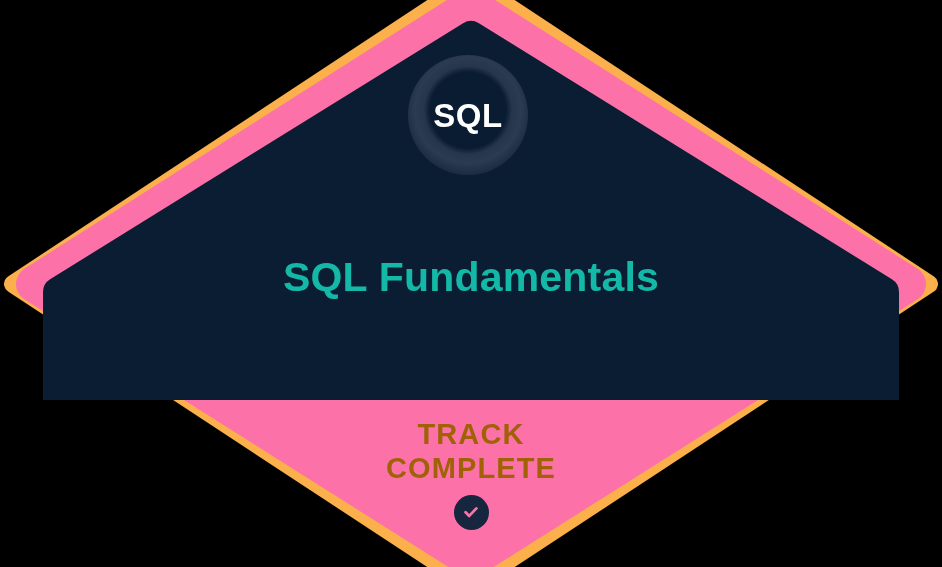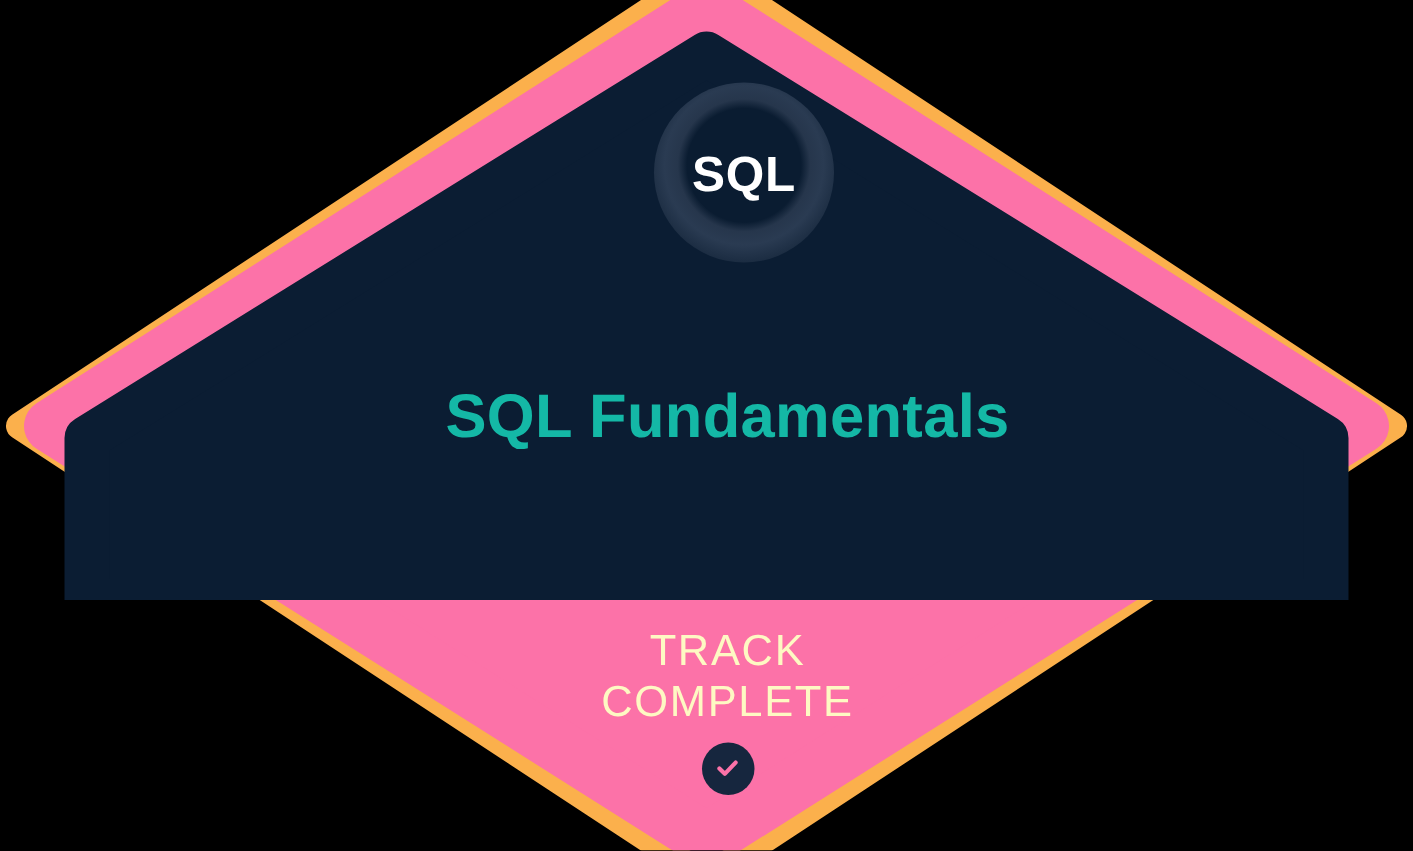--- a/index.html
+++ b/index.html
@@ -21,21 +21,20 @@
     width: 942px;
     height: 567px;
     display: block;
   }
 
   
   .overlay {
     position: absolute;
     inset: 0;
     pointer-events: none;
-    margin-left: 28px;
   }
 
   
   #sql-emblem {
     position: absolute;
     left: 408px;
     top: 55px;
     width: 120px;
     height: 120px;
     border-radius: 50%;
@@ -72,23 +71,23 @@
 
   
   #status-block {
     position: absolute;
     left: 0;
     right: 0;
     top: 418px;
     text-align: center;
   }
   #status-label {
-    color: #fef9c3;
+    color: #a16207;
     font-size: 29px;
-    font-weight: 400;
+    font-weight: 700;
     letter-spacing: 1.1px;
     line-height: 1.17;
     white-space: pre-line;
   }
   #status-check {
     margin: 9px auto 0;
     width: 35px;
     height: 35px;
     border-radius: 50%;
     background: #16263e;

